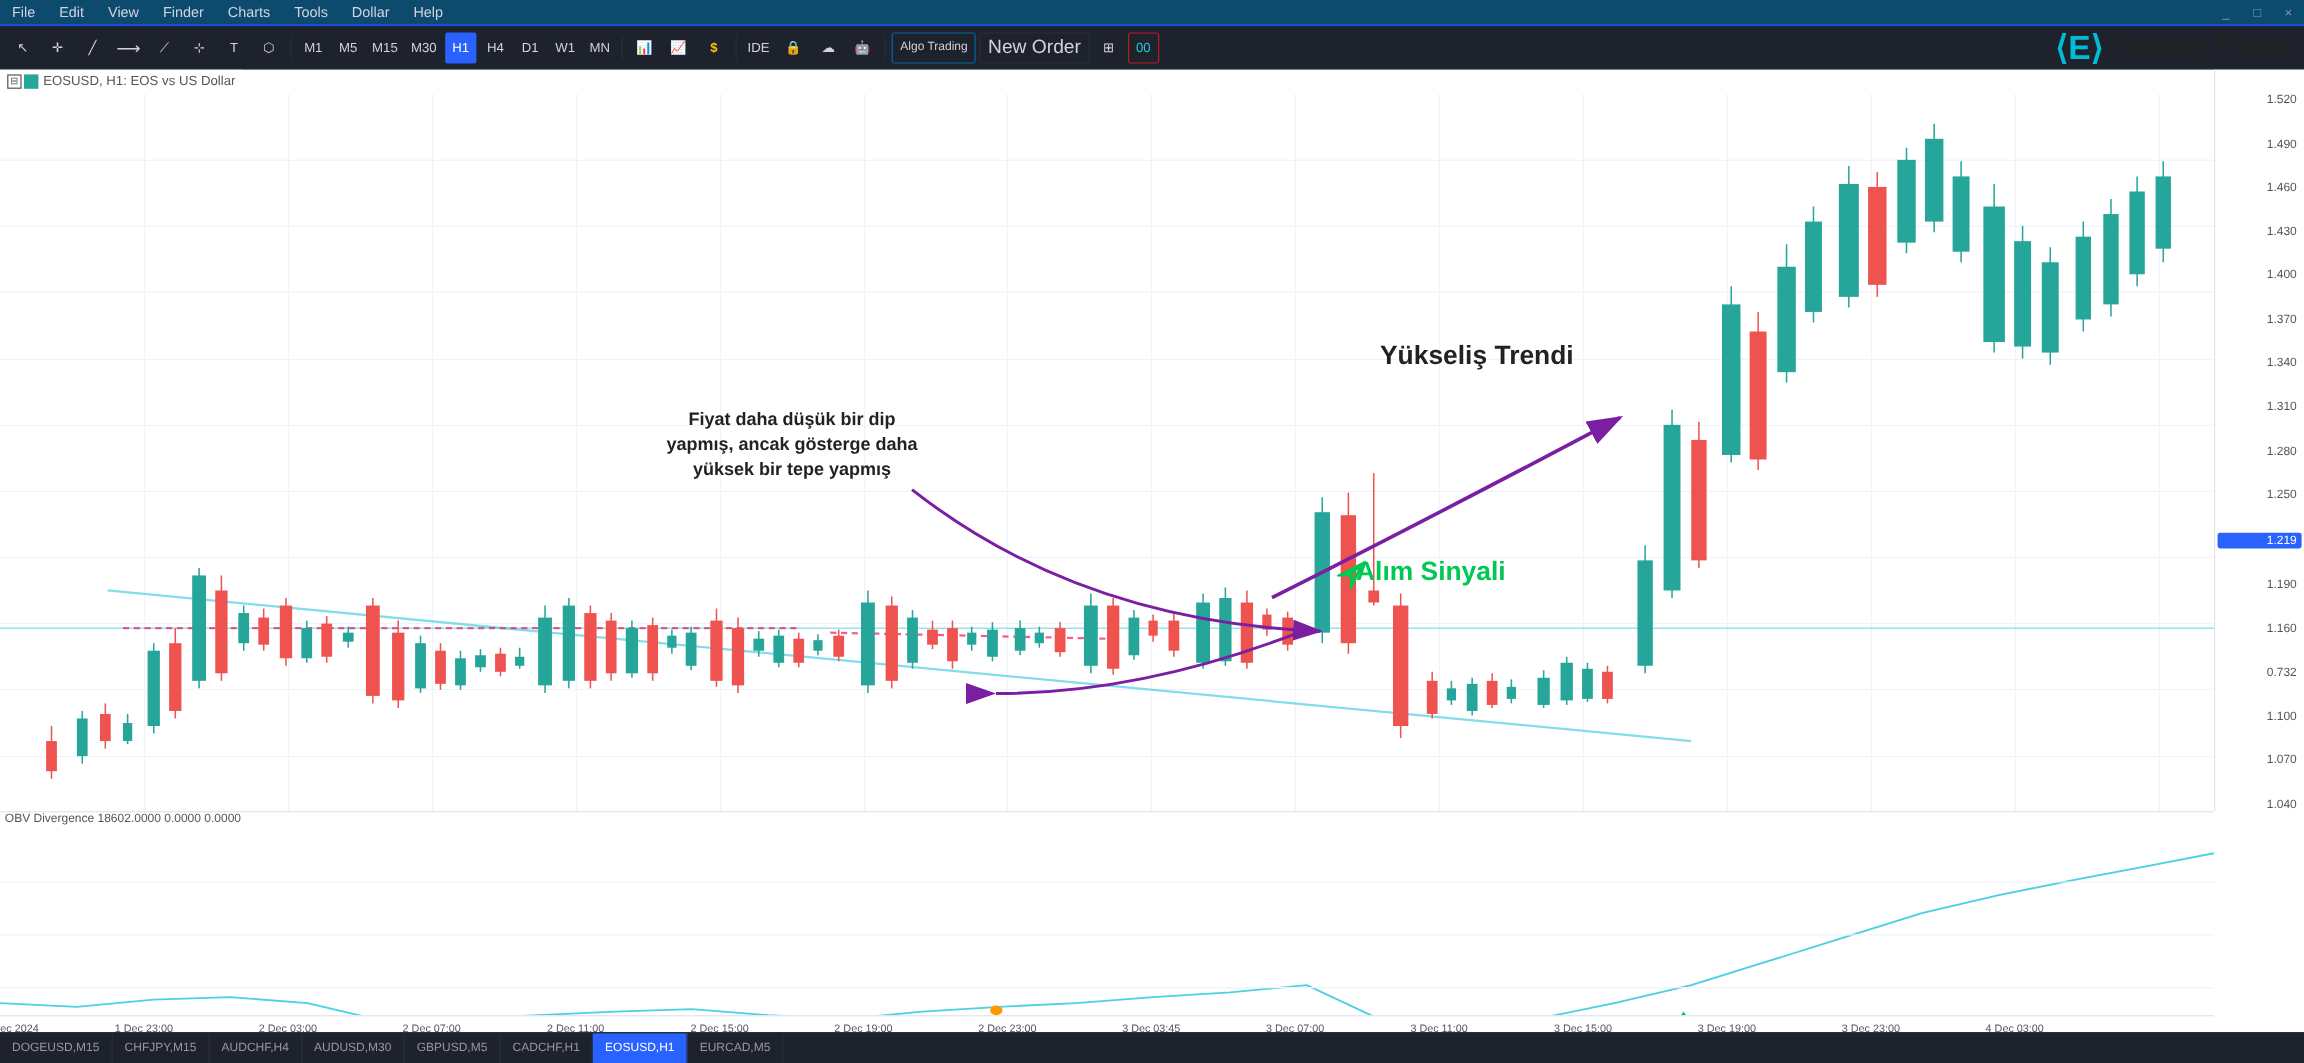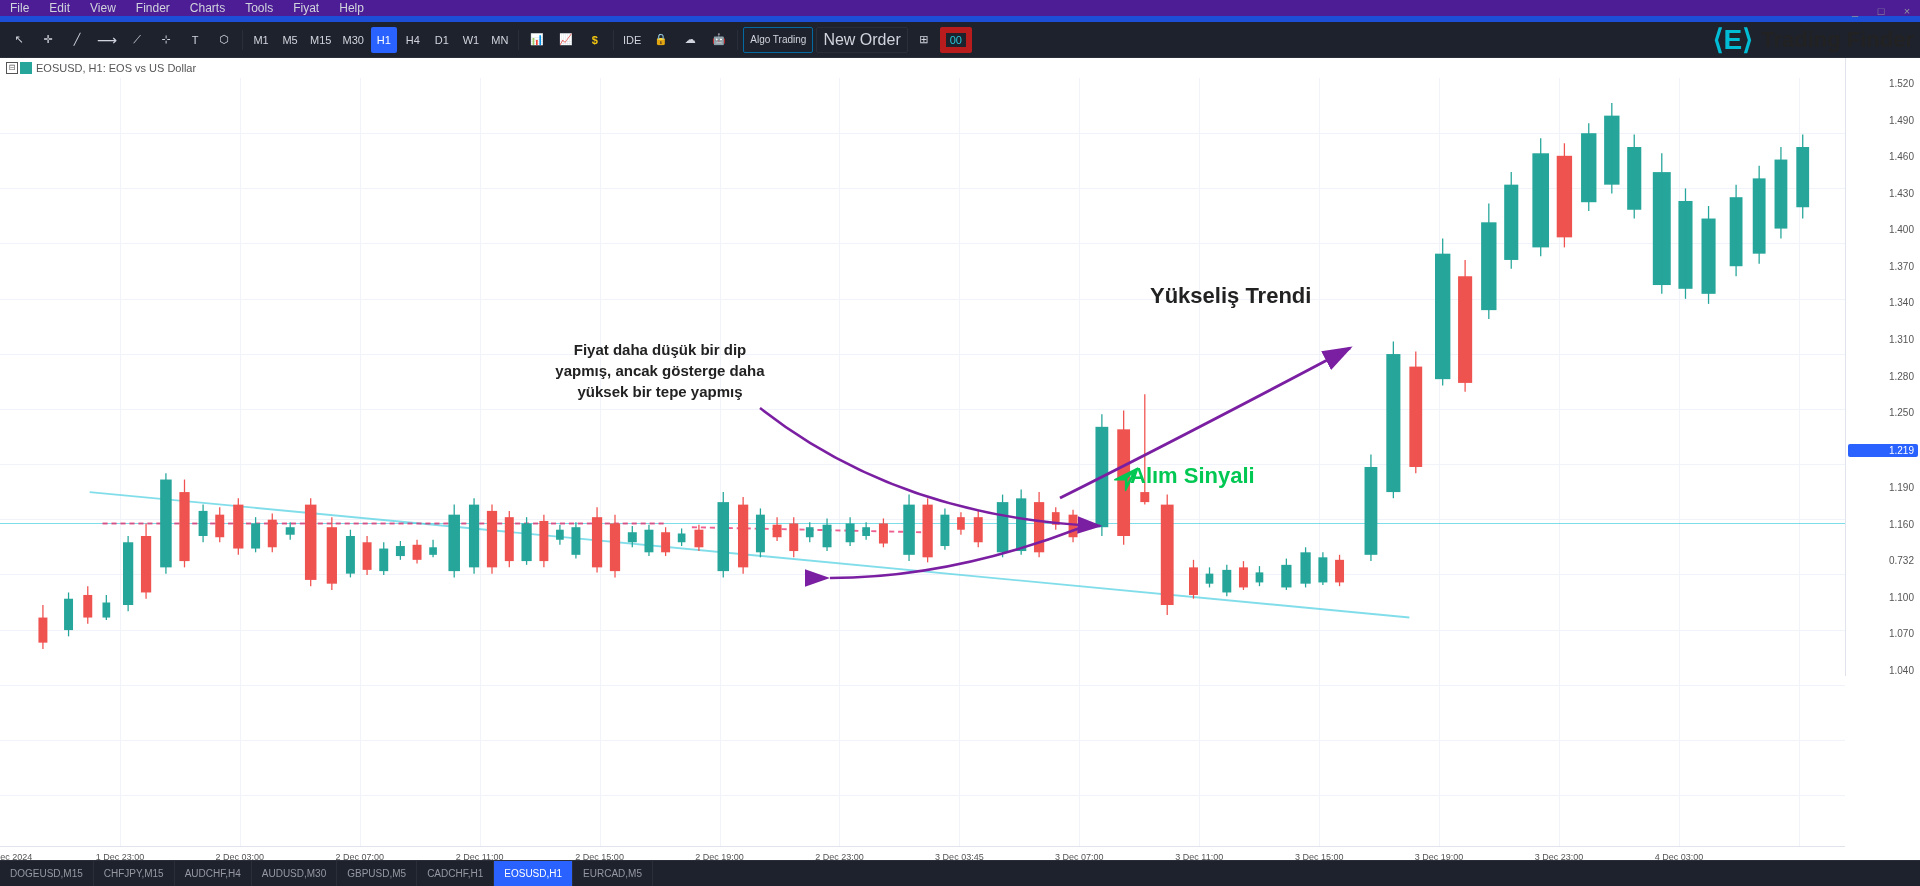--- a/index.html
+++ b/index.html
@@ -1,21 +1,21 @@
 <!DOCTYPE html>
 <html><head>
   <meta charset="utf-8">
   <style>
     * { margin: 0; padding: 0; box-sizing: border-box; }
     body { width: 1920px; height: 886px; overflow: hidden; background: #131722; font-family: 'Segoe UI', Arial, sans-serif; }
 
     
     #menu-bar {
-      width: 100%; height: 22px; background: #4c1d95; display: flex; align-items: center;
-      border-bottom: 6px solid #1d4ed8; font-size: 12px; color: #d1d4dc;
+      width: 100%; height: 22px; background: #0c4a6e; display: flex; align-items: center;
+      border-bottom: 2px solid #1d4ed8; font-size: 12px; color: #d1d4dc;
     }
     .menu-item { padding: 0 10px; height: 100%; display: flex; align-items: center; cursor: pointer; }
 
     
     #toolbar {
       width: 100%; height: 36px; background: #1e222d; display: flex; align-items: center;
       border-bottom: 1px solid #2a2e39; padding: 0 6px; gap: 3px;
     }
     .tb-btn {
       height: 26px; min-width: 26px; background: transparent; border: none; color: #d1d4dc;
@@ -137,21 +137,21 @@
 </head>
 <body>
 
 <div id="menu-bar">
   <div class="menu-item">File</div>
   <div class="menu-item">Edit</div>
   <div class="menu-item">View</div>
   <div class="menu-item">Finder</div>
   <div class="menu-item">Charts</div>
   <div class="menu-item">Tools</div>
-  <div class="menu-item">Fiyat</div>
+  <div class="menu-item">Dollar</div>
   <div class="menu-item">Help</div>
   <div id="win-controls">
     <div class="win-ctrl">_</div>
     <div class="win-ctrl">□</div>
     <div class="win-ctrl close">×</div>
   </div>
 </div>
 
 <div id="toolbar">
 
@@ -184,21 +184,21 @@
   <button class="tb-btn">☁</button>
   <button class="tb-btn">🤖</button>
   <div class="tb-sep"></div>
   <button class="tb-btn" style="border:1px solid #0369a1; padding:0 6px;">
     <span style="font-size:10px">Algo Trading</span>
   </button>
   <button class="tb-btn" style="border:1px solid #2a2e39; padding:0 6px;">
     <span style="font-size:16px">New Order</span>
   </button>
   <button class="tb-btn">⊞</button>
-  <button class="tb-btn" style="border:6px solid #b91c1c; color:#26c6da; font-weight:normal">00</button>
+  <button class="tb-btn" style="border:1px solid #b91c1c; color:#26c6da; font-weight:normal">00</button>
 
   <div class="tb-tf"></div>
 
   <div id="tf-logo" style="position:relative; right:auto; top:auto;">
     <span class="tf-logo-icon">⟨E⟩</span>
     <span class="tf-logo-text">Trading Finder</span>
   </div>
 </div>
 
 <div id="chart-container">
@@ -576,20 +576,41 @@
     <div class="price-label">1.250</div>
     <div class="price-label-highlighted">1.219</div>
     <div class="price-label">1.190</div>
     <div class="price-label">1.160</div>
     <div class="price-label">0.732</div>
     <div class="price-label">1.100</div>
     <div class="price-label">1.070</div>
     <div class="price-label">1.040</div>
   </div>
 
+  <div id="obv-panel">
+    <div id="obv-header">OBV Divergence 18602.0000  0.0000  0.0000</div>
+
+    <svg style="position:absolute;top:14px;left:0;width:100%;height:176px;" viewBox="0 0 1440 176" preserveAspectRatio="none">
+
+      <polyline points="0,145 50,148 100,142 150,140 200,145 250,160 300,158 350,155 400,152 450,150 500,155 550,158 600,152 650,148 700,145 750,140 800,136 850,130 900,160 950,165 1000,158 1050,145 1100,130 1150,110 1200,90 1250,70 1300,55 1350,42 1400,30 1440,20" fill="none" stroke="#4dd0e1" stroke-width="1.5"></polyline>
+
+      <line x1="200" y1="158" x2="500" y2="160" stroke="#e91e63" stroke-width="1.5" stroke-dasharray="4,3" opacity="0.7"></line>
+      <line x1="520" y1="160" x2="720" y2="162" stroke="#e91e63" stroke-width="1.5" stroke-dasharray="4,3" opacity="0.7"></line>
+
+      <line x1="0" y1="44" x2="1440" y2="44" stroke="#f0f3fa" stroke-width="1"></line>
+      <line x1="0" y1="88" x2="1440" y2="88" stroke="#f0f3fa" stroke-width="1"></line>
+      <line x1="0" y1="132" x2="1440" y2="132" stroke="#f0f3fa" stroke-width="1"></line>
+
+      <circle cx="648" cy="151" r="4" fill="#ff9800"></circle>
+
+      <polygon points="1095,152 1088,165 1102,165" fill="#00c853"></polygon>
+
+    </svg>
+
+  </div>
 
   <div id="time-axis">
     <span class="time-label" style="left:0.5%">1 Dec 2024</span>
     <span class="time-label" style="left:6.5%">1 Dec 23:00</span>
     <span class="time-label" style="left:13%">2 Dec 03:00</span>
     <span class="time-label" style="left:19.5%">2 Dec 07:00</span>
     <span class="time-label" style="left:26%">2 Dec 11:00</span>
     <span class="time-label" style="left:32.5%">2 Dec 15:00</span>
     <span class="time-label" style="left:39%">2 Dec 19:00</span>
     <span class="time-label" style="left:45.5%">2 Dec 23:00</span>

